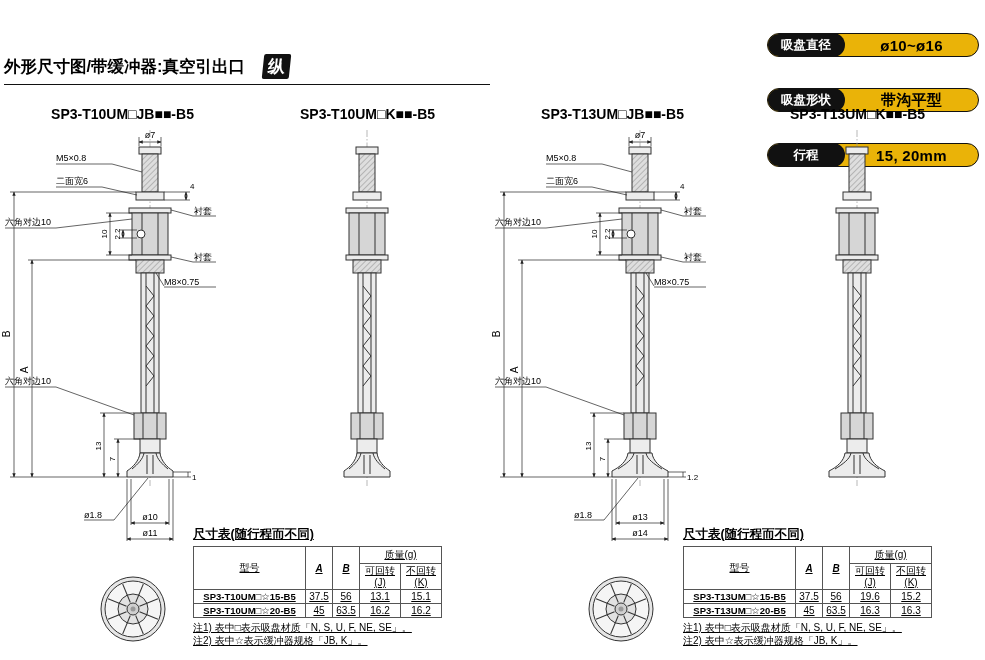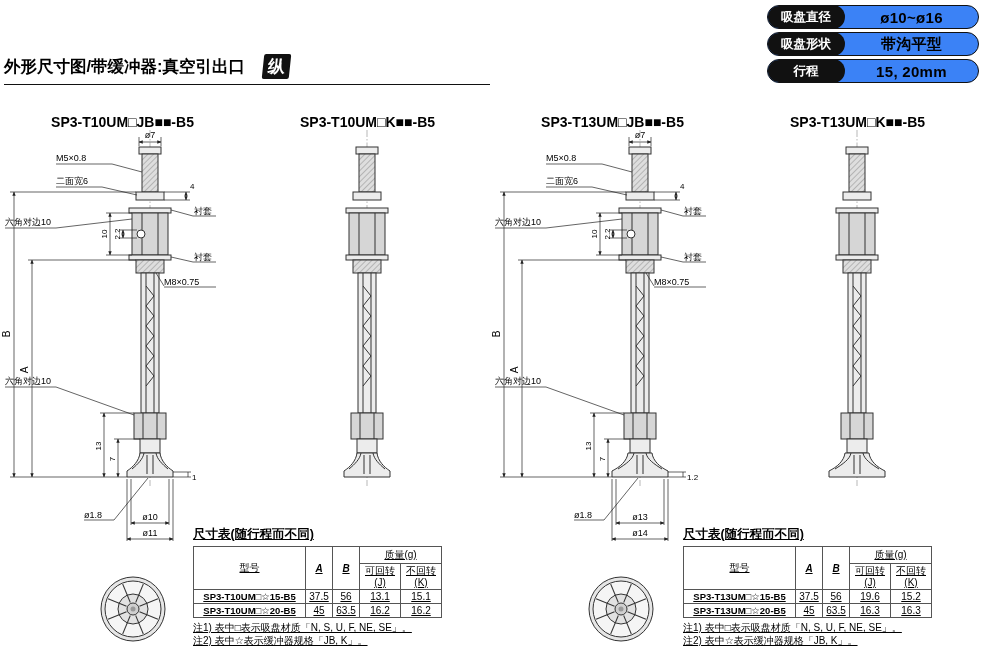--- a/index.html
+++ b/index.html
@@ -2,31 +2,31 @@
 <html><head>
 <meta charset="utf-8">
 <style>
   * { margin:0; padding:0; box-sizing:border-box; }
   html,body { width:985px; height:660px; }
   body { background:#fff; color:#000; font-family:"Liberation Sans","DejaVu Sans",sans-serif; position:relative; overflow:hidden; }
   .page { position:relative; width:985px; height:660px; background:#fff; }
 
   
   .spec-box { position:absolute; top:5px; right:6px; display:flex; flex-direction:column; gap:3px; }
-  .spec-row { display:flex; align-items:center; width:212px; height:24px; border:1.5px solid #111; border-radius:13px; background:#3b82f6; overflow:hidden; }
+  .spec-row { display:flex; align-items:center; width:212px; height:24px; border:1.5px solid #111; border-radius:13px; background:#eab308; overflow:hidden;margin-top:28px; }
   .spec-label { background:#111; color:#fff; border-radius:12px; height:24px; min-width:78px; display:flex; align-items:center; justify-content:center; font-size:12.5px; font-weight:bold; margin-left:-1px; padding:0 8px; }
   .spec-value { flex:1; text-align:center; font-weight:bold; font-size:15px; letter-spacing:.3px; }
 
   
   .title-row { position:absolute; left:4px; top:54px; width:486px; border-bottom:1.5px solid #111; padding-bottom:5px; display:flex; align-items:center; gap:18px; }
   .title-text { font-size:16.5px; font-weight:bold; }
   .title-badge { display:inline-block; background:#111; color:#fff; font-weight:bold; font-size:17px; width:27px; height:25px; line-height:25px; text-align:center; transform:skewX(-6deg); border-radius:2px; }
 
   
-  .model-title { position:absolute; top:106px; width:245px; text-align:center; font-weight:bold; font-size:14px;margin-top:8px; }
+  .model-title { position:absolute; top:106px; width:245px; text-align:center; font-weight:bold; font-size:14px; }
 
   
   .drawing { position:absolute; top:126px; }
   .bottom-view { position:absolute; top:574px; }
   svg text { font-family:"Liberation Sans","DejaVu Sans",sans-serif; fill:#000; }
   .t  { font-size:9px; }
   .tr { font-size:8px; }
   .tb { font-size:10px; }
   .cl { stroke:#999; stroke-width:.7; stroke-dasharray:7 2 1.5 2; fill:none; }
   .s  { stroke:#333; stroke-width:1; fill:none; }

